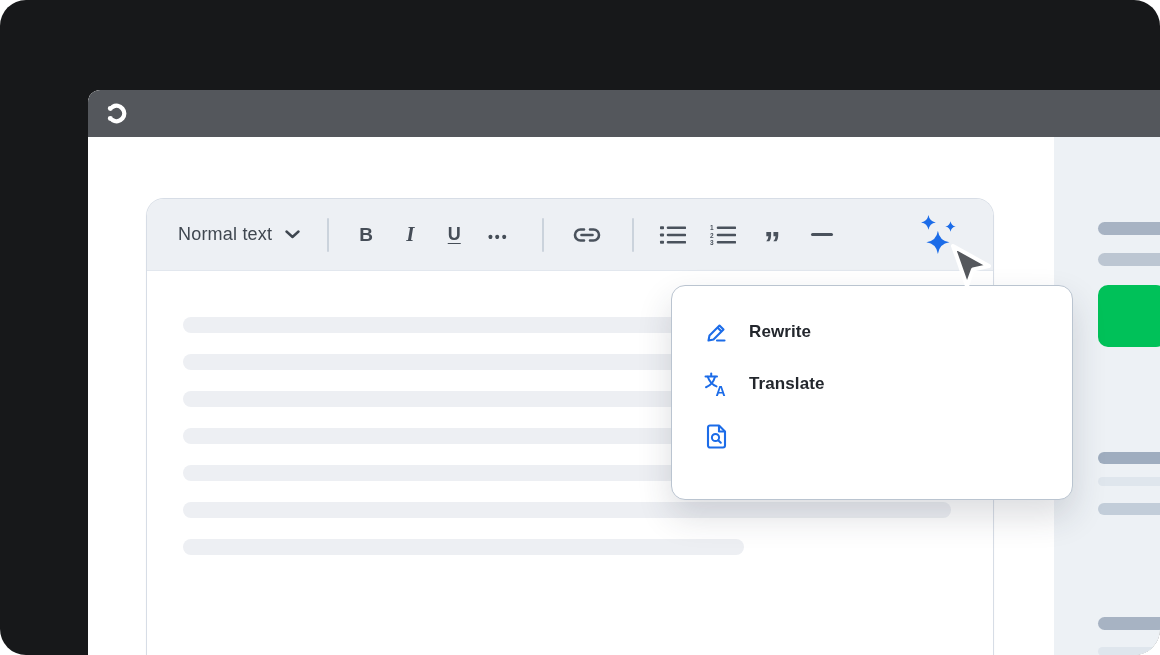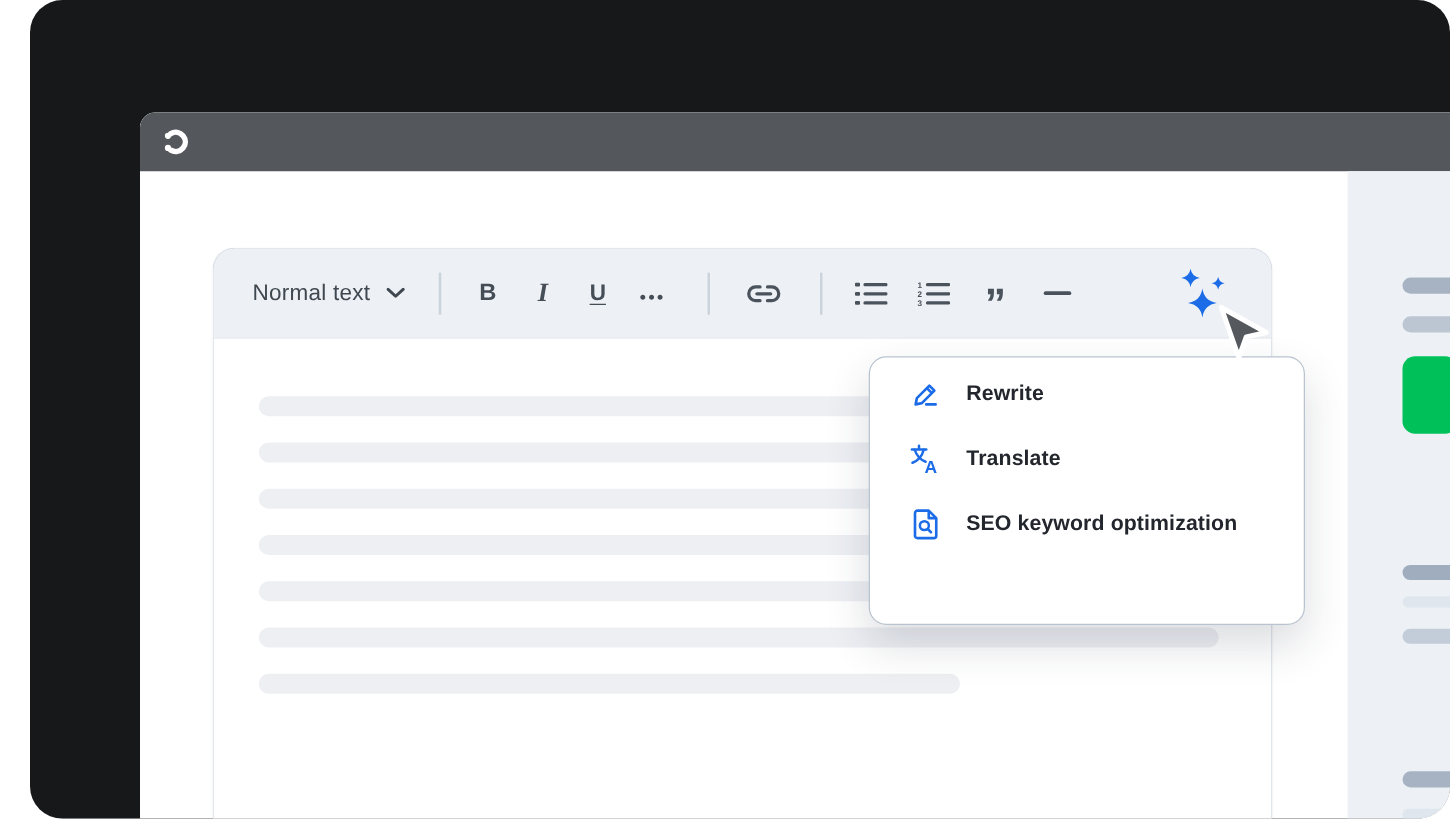--- a/index.html
+++ b/index.html
@@ -1,20 +1,20 @@
 <!DOCTYPE html>
 <html><head>
 <meta charset="utf-8">
 <style>
   * { margin:0; padding:0; box-sizing:border-box; }
   html,body { background:#ffffff; font-family:"Liberation Sans", sans-serif; }
   .stage { position:relative; width:1160px; height:655px; overflow:hidden; }
 
   
-  .canvas { position:absolute; inset:0; background:#17181a; border-radius:26px; overflow:hidden;margin-left:24px; }
+  .canvas { position:absolute; inset:0; background:#17181a; border-radius:26px; overflow:hidden; }
 
   
   .window { position:absolute; left:88px; top:90px; right:0; bottom:0;
             background:#ffffff; border-radius:12px 0 22px 0; overflow:hidden; }
 
   .titlebar { position:absolute; left:0; top:0; right:0; height:47px;
               background:#54575c; border-radius:12px 0 0 0;
               display:flex; align-items:center; padding-left:17px; }
 
   
@@ -41,23 +41,23 @@
   .g-more { font-size:14px; font-weight:700; letter-spacing:2px; padding-top:4px; }
   .g-quote { font-size:34px; font-weight:700; line-height:10px; padding-top:16px; color:#4a525c; }
   .dash { width:22px; height:3px; background:#4a525c; border-radius:2px; }
   .sparkle-btn { margin-left:auto; margin-right:30px; width:46px; }
 
   
   .doc { position:absolute; left:0; top:72px; right:0; bottom:0; }
   .doc-line { position:absolute; left:36px; height:16px; background:#edeff3; border-radius:8px; }
 
   
-  .ai-menu { position:absolute; left:583px; top:195px; width:349px; height:215px;
+  .ai-menu { position:absolute; left:583px; top:195px; width:402px; height:215px;
              background:#ffffff; border:1.5px solid #bac4d0; border-radius:14px;
-             box-shadow:0 16px 34px rgba(35,45,65,.16); padding-top:3px; z-index:5; }
+             box-shadow:0 16px 34px rgba(35,45,65,.16); padding-top:20px; z-index:5; }
   .ai-item { height:52px; display:flex; align-items:center; padding-left:31px; gap:19px;
              background:transparent; border:none; width:100%; cursor:pointer; text-align:left; }
   .ai-item .lbl { font-size:17px; font-weight:600; color:#23272d; letter-spacing:.1px; }
 
   .cursor { position:absolute; left:862px; top:153px; z-index:9; }
 
   .ic { display:block; }
 </style>
 </head>
 <body>
@@ -181,21 +181,20 @@
           <span class="lbl">Translate</span>
         </button>
 
         <button class="ai-item">
           <svg class="ic" width="27" height="27" viewBox="0 0 27 27">
             <path d="M5 4.5 a2 2 0 0 1 2-2 H16 L22 8.5 V22.5 a2 2 0 0 1 -2 2 H7 a2 2 0 0 1 -2-2 Z" fill="none" stroke="#1c6ce8" stroke-width="2.1" stroke-linejoin="round"></path>
             <path d="M16 2.5 V8.5 H22" fill="none" stroke="#1c6ce8" stroke-width="2.1" stroke-linejoin="round"></path>
             <circle cx="12.5" cy="14.5" r="3.6" fill="none" stroke="#1c6ce8" stroke-width="2"></circle>
             <path d="M15.2 17.2 L17.8 19.8" stroke="#1c6ce8" stroke-width="2" stroke-linecap="round"></path>
           </svg>
-          <span class="lbl">SEO keyword optimization</span>
         </button>
 
       </nav>
 
       <svg class="cursor" width="46" height="50" viewBox="0 0 46 50">
         <path d="M3 3 L39 23 L23 26.5 L17 43 Z" fill="#55585d" stroke="#ffffff" stroke-width="4" stroke-linejoin="round"></path>
       </svg>
 
     </div>
   </div>

